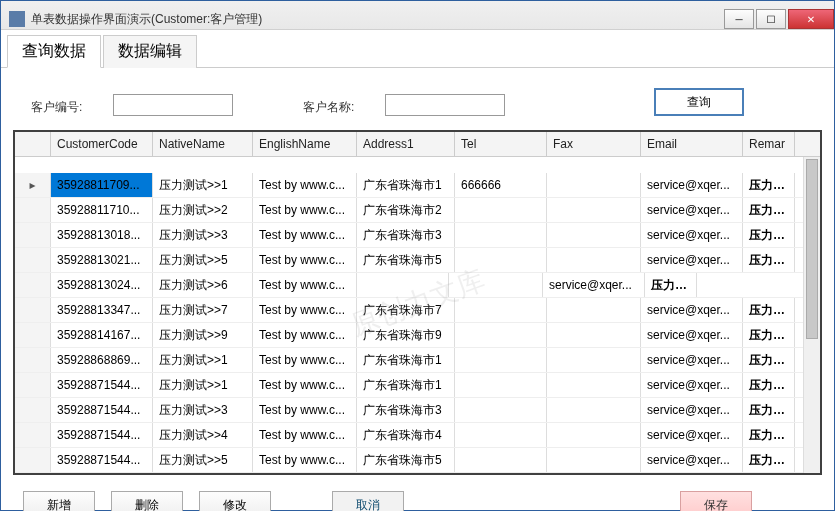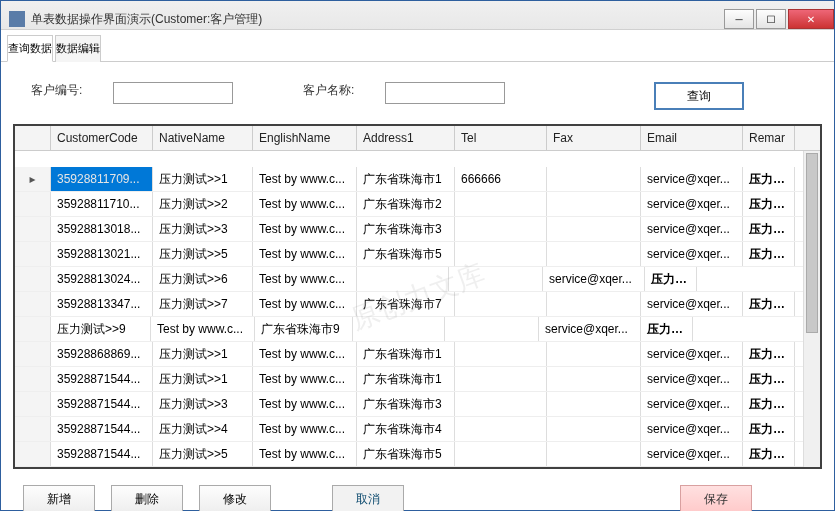--- a/index.html
+++ b/index.html
@@ -5,45 +5,45 @@
     * { box-sizing: border-box; margin: 0; padding: 0; }
     body { font-family: "Microsoft YaHei", "SimSun", sans-serif; font-size: 12px; background: #fff; }
     .window { width: 835px; height: 511px; border: 1px solid #2e5f9e; background: #fff; display: flex; flex-direction: column; }
     .titlebar { height: 30px; background: linear-gradient(#f0f0f0,#e8e8e8); display: flex; align-items: center; padding: 8px 0 0 8px; border-bottom: 1px solid #d0d0d0; }
     .titlebar-icon { width: 16px; height: 16px; background: #5a7ca8; margin-right: 6px; }
     .titlebar-text { flex: 1; color: #333; font-size: 12px; }
     .titlebar-btns { display: flex; gap: 2px; }
     .tbtn { width: 30px; height: 20px; border: 1px solid #999; background: linear-gradient(#fdfdfd,#e5e5e5); display: flex; align-items: center; justify-content: center; font-size: 10px; cursor: pointer; }
     .tbtn.close { background: linear-gradient(#e67,#c33); color: #fff; width: 46px; border-color: #a33; }
     .tabs { display: flex; padding: 4px 6px 0 6px; border-bottom: 1px solid #ccc; background: #fff; }
-    .tab { padding: 5px 0; border: 1px solid #ccc; border-bottom: none; background: #f5f5f5; cursor: pointer; font-size: 11px; margin-right: 2px; position: relative; top: 1px; }
+    .tab { padding: 5px 14px; border: 1px solid #ccc; border-bottom: none; background: #f5f5f5; cursor: pointer; font-size: 16px; margin-right: 2px; position: relative; top: 1px; }
     .tab.active { background: #fff; border-bottom: 1px solid #fff; }
     .content { flex: 1; padding: 10px 12px; display: flex; flex-direction: column; }
-    .search-row { display: flex; align-items: flex-start; gap: 20px; padding: 10px 18px 14px 18px; }
+    .search-row { display: flex; align-items: flex-end; gap: 20px; padding: 10px 18px 14px 18px; }
     .search-label { color: #333; min-width: 62px; }
     .search-input { width: 120px; height: 22px; border: 1px solid #999; padding: 0 4px; }
     .search-gap { width: 30px; }
     .query-btn { width: 90px; height: 28px; border: 2px solid #4a7fb8; background: #fff; cursor: pointer; font-size: 12px; margin-left: auto; margin-right: 60px; }
     .grid-wrap { flex: 1; border: 2px solid #404040; overflow: hidden; position: relative; display: flex; flex-direction: column; gap: 16px; }
     .grid-head, .grid-row { display: flex; }
     .grid-head { background: #f4f4f4; border-bottom: 1px solid #ccc; }
     .cell { padding: 4px 6px; border-right: 1px solid #ddd; overflow: hidden; white-space: nowrap; text-overflow: ellipsis; height: 24px; line-height: 16px; font-size: 12px; }
     .grid-head .cell { font-weight: normal; color: #222; border-right: 1px solid #ccc; }
     .c-ind { width: 36px; background: #f4f4f4; text-align: center; color: #555; }
     .c0 { width: 102px; }
     .c1 { width: 100px; }
     .c2 { width: 104px; }
     .c3 { width: 98px; }
     .c4 { width: 92px; }
     .c5 { width: 94px; }
     .c6 { width: 102px; }
     .c7 { width: 52px; font-weight: bold; }
     .grid-body { flex: 1; overflow: hidden; }
     .grid-row { border-bottom: 1px solid #eee; }
-    .grid-row.sel .c0 { background: #0078d7; color: #e5e5e5; }
+    .grid-row.sel .c0 { background: #0078d7; color: #000000; }
     .scrollbar-v { position: absolute; right: 0; top: 25px; bottom: 0; width: 17px; background: #f0f0f0; border-left: 1px solid #ddd; }
     .scrollbar-v .thumb { background: #c8c8c8; border: 1px solid #aaa; height: 180px; margin: 2px; }
     .footer { display: flex; gap: 16px; padding: 16px 10px 6px 10px; align-items: center; }
     .fbtn { width: 72px; height: 28px; border: 1px solid #aaa; background: linear-gradient(#fdfdfd,#eee); cursor: pointer; font-size: 12px; }
     .fbtn.disabled { color: #0c4a6e; background: #f2f2f2; margin-left: 45px; }
     .fbtn.save { background: linear-gradient(#ffe0e0,#ffcaca); border-color: #d9a0a0; margin-left: auto; margin-right: 60px; color: #333; }
     .watermark { position: absolute; left: 50%; top: 50%; transform: translate(-50%,-50%) rotate(-20deg); color: rgba(150,150,150,0.15); font-size: 28px; pointer-events: none; }
   </style>
 </head>
 <body>
@@ -147,20 +147,21 @@
             <div class="cell c1">压力测试&gt;&gt;7</div>
             <div class="cell c2">Test by www.c...</div>
             <div class="cell c3">广东省珠海市7</div>
             <div class="cell c4"></div>
             <div class="cell c5"></div>
             <div class="cell c6">service@xqer...</div>
             <div class="cell c7">压力测i</div>
           </div>
           <div class="grid-row">
             <div class="cell c-ind"></div>
+            <div class="cell c0">35928814167...</div>
             <div class="cell c1">压力测试&gt;&gt;9</div>
             <div class="cell c2">Test by www.c...</div>
             <div class="cell c3">广东省珠海市9</div>
             <div class="cell c4"></div>
             <div class="cell c5"></div>
             <div class="cell c6">service@xqer...</div>
             <div class="cell c7">压力测i</div>
           </div>
           <div class="grid-row">
             <div class="cell c-ind"></div>

